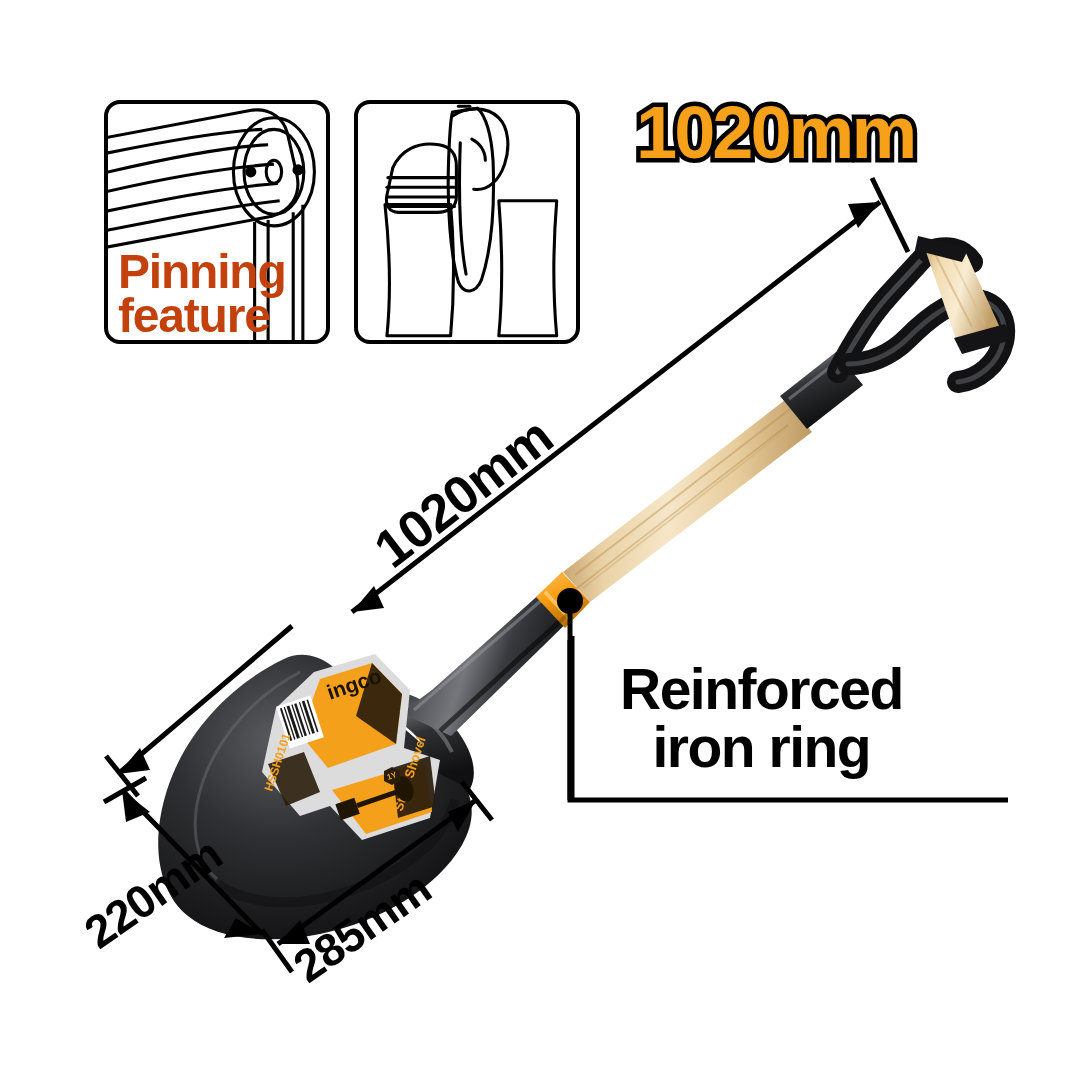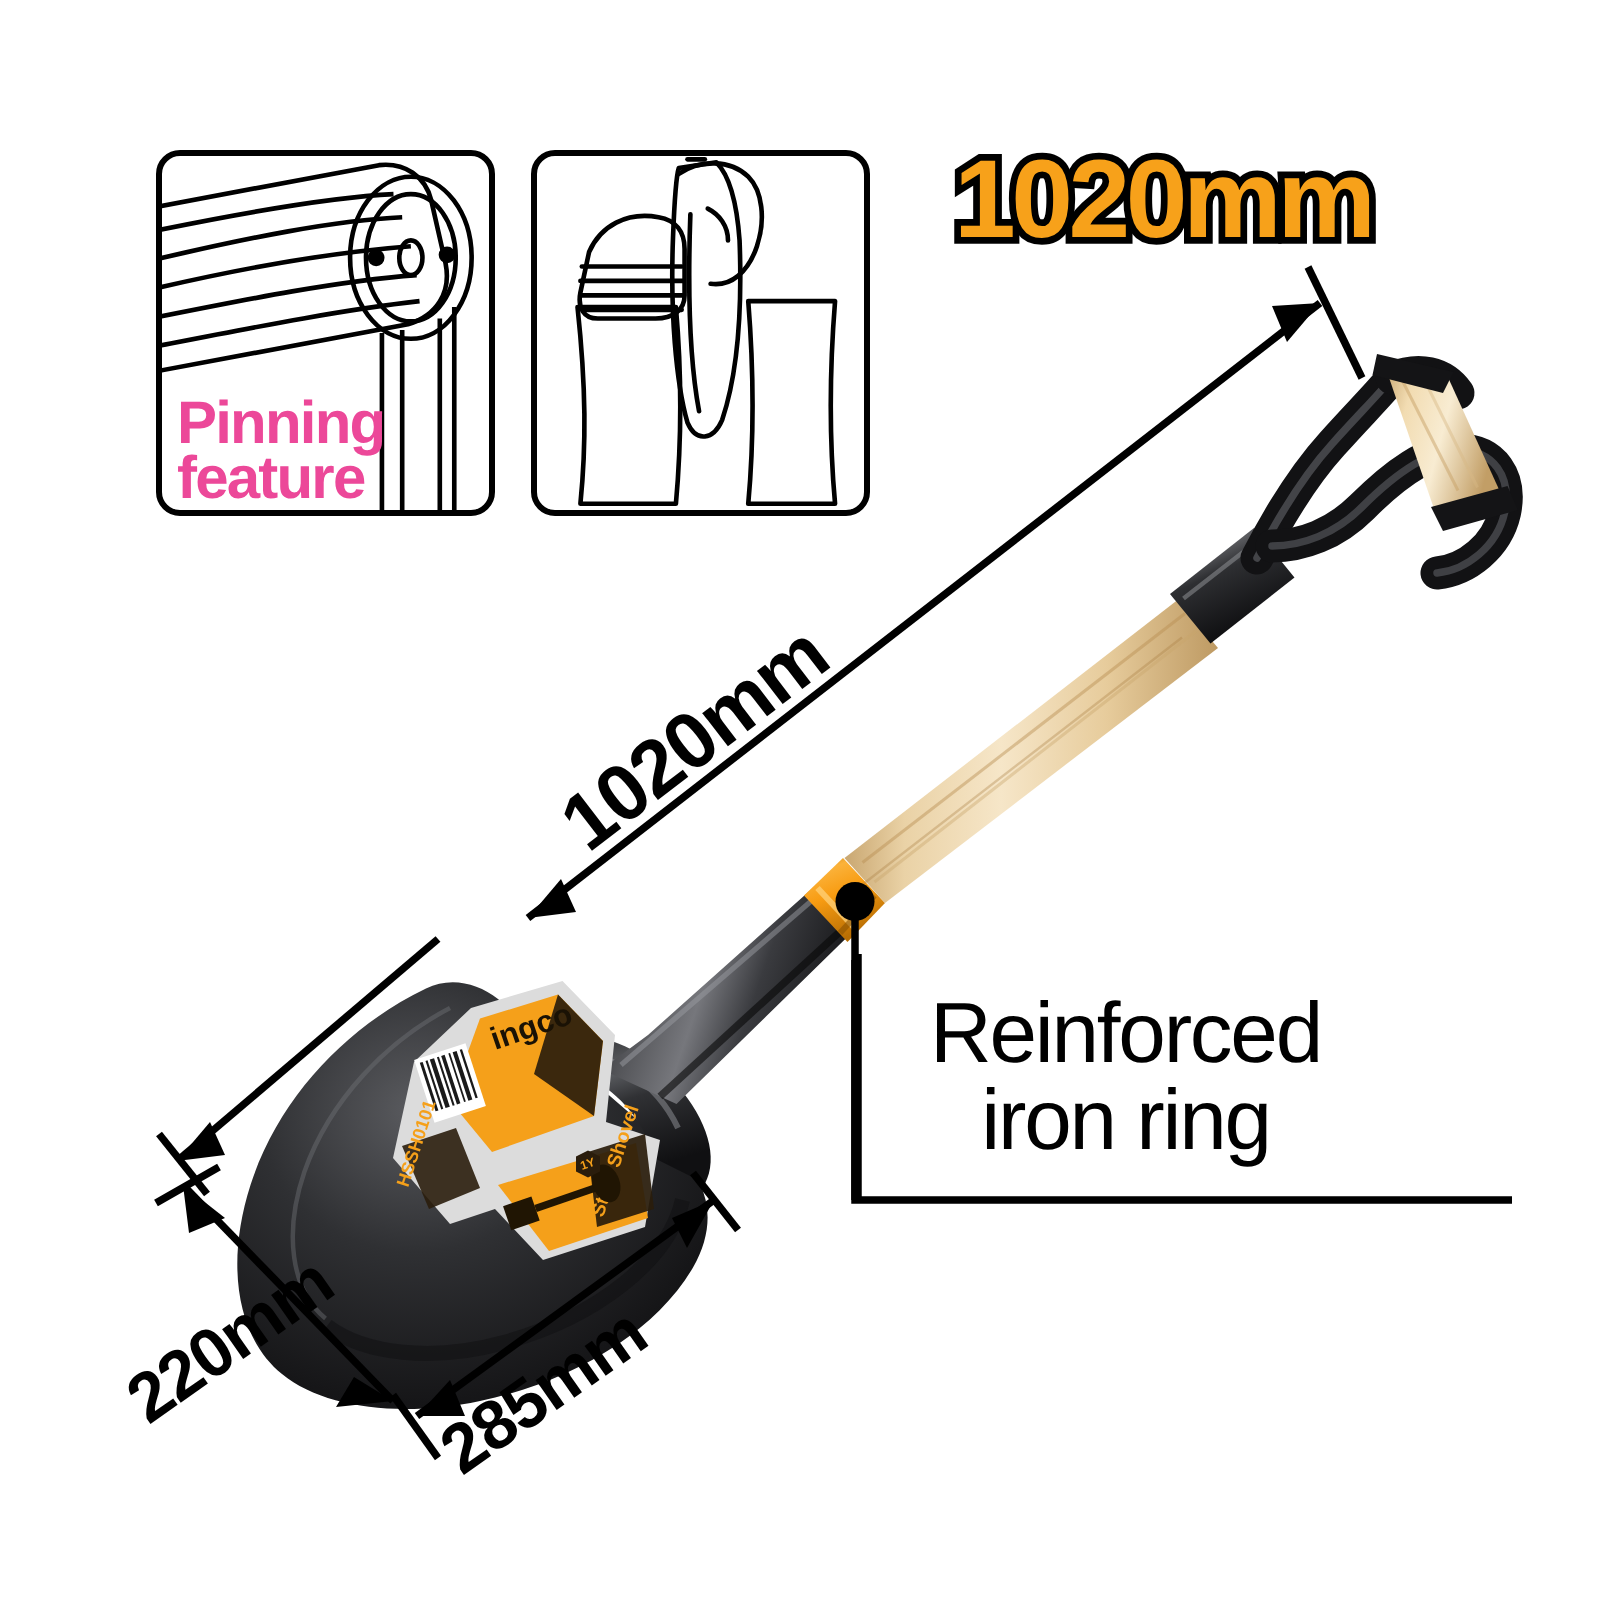--- a/index.html
+++ b/index.html
@@ -21,23 +21,23 @@
     overflow:hidden;
   }
   #feature-box-pinning{left:104px;top:100px;width:226px;height:244px;}
   #feature-box-step{left:354px;top:100px;width:226px;height:244px;}
 
   .feature-caption{
     position:absolute;
     left:10px;
     bottom:2px;
     font-weight:bold;
-    font-size:40px;
+    font-size:48px;
     line-height:0.92;
-    color:#ec4899;
+    color:#c2410c;
     letter-spacing:-1.2px;
     white-space:pre-line;
     z-index:4;
   }
 
   .icon-svg{position:absolute;left:0;top:0;width:100%;height:100%;}
 
   
   #headline-1020{
     position:absolute;
@@ -77,21 +77,21 @@
     font-size:46px;
     letter-spacing:-1px;
     transform:rotate(-90deg) rotate(55deg);
   }
 
   
   #callout-ring-text{
     position:absolute;
     left:620px;top:660px;
     font-size:57px;
-    font-weight:normal;
+    font-weight:bold;
     line-height:1.02;
     letter-spacing:-1.5px;
     color:#000;
     text-align:center;
     white-space:pre-line;
   }
 
   
   #art{position:absolute;left:0;top:0;width:1080px;height:1080px;}
 </style>

